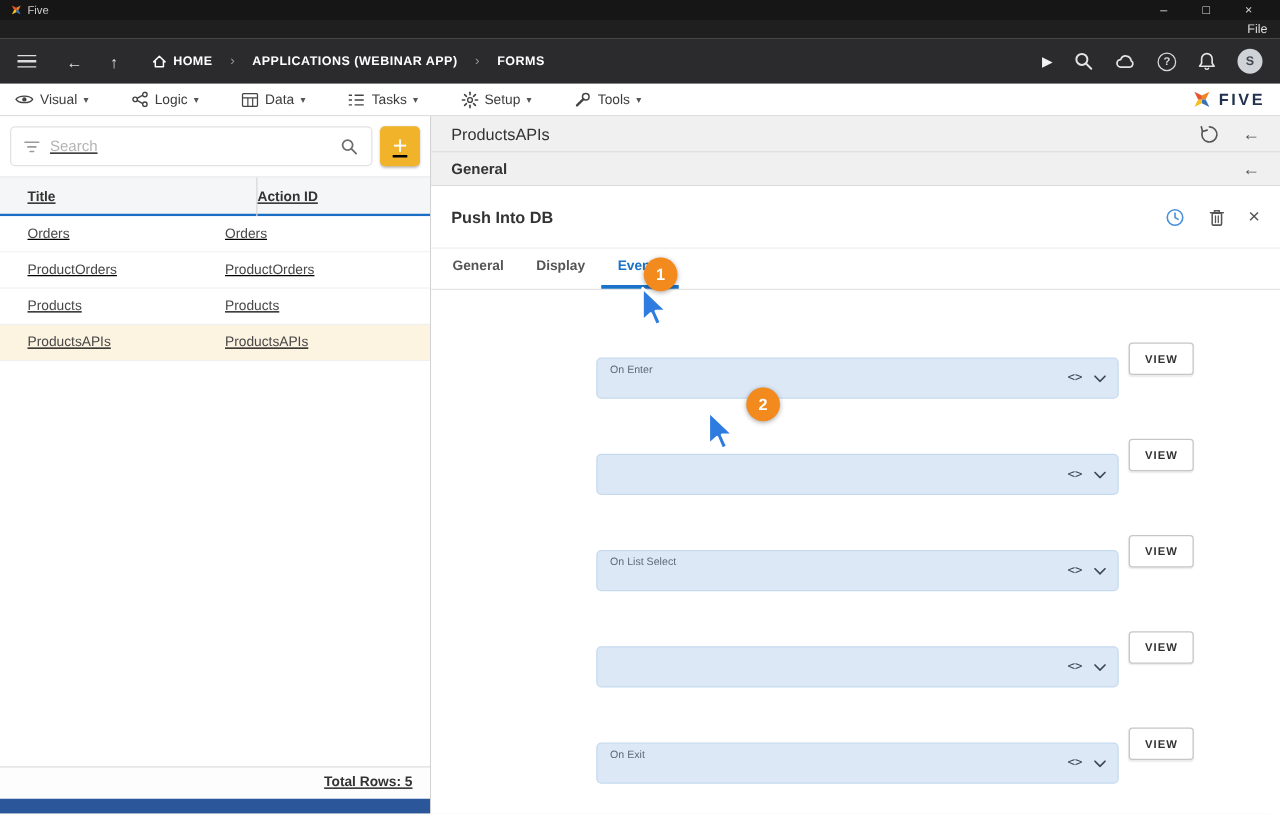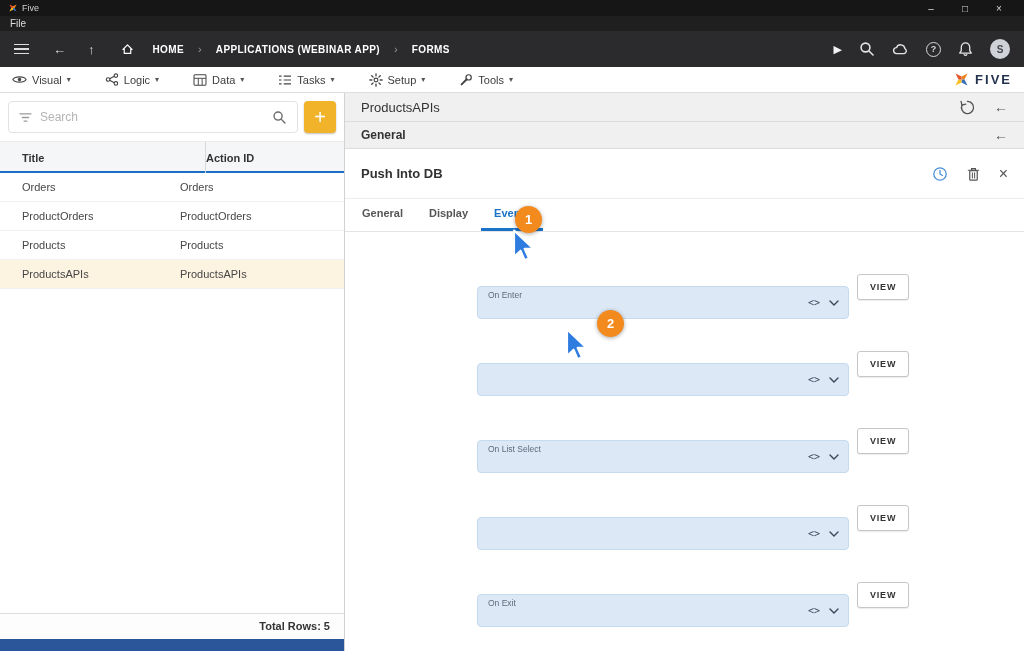--- a/index.html
+++ b/index.html
@@ -7,47 +7,47 @@
   body { font-family:"Liberation Sans", sans-serif; }
   .app { position:relative; width:1024px; height:651px; background:#ebebeb; overflow:hidden; }
 
   
   .titlebar { height:16px; background:#161616; color:#cfcfcf; display:flex; align-items:center; padding:0 8px; font-size:9px; }
   .titlebar .tleft { display:flex; align-items:center; gap:4px; }
   .win-controls { margin-left:auto; display:flex; }
   .win-btn { width:34px; text-align:center; font-size:10px; color:#d8d8d8; cursor:default; }
 
   
-  .menubar { height:15px; background:#1f1f1f; color:#dddddd; font-size:10px; display:flex; align-items:center; padding:0 7px; }
+  .menubar { height:15px; background:#1f1f1f; color:#dddddd; font-size:10px; display:flex; align-items:center; padding:0 7px;justify-content:flex-end; }
   .menubar span { padding:0 3px; }
 
   
   .navbar { height:36px; background:#2b2b2e; display:flex; align-items:center; padding:0 14px; color:#e8e8e8; }
   .nav-icn { font-size:13px; color:#dedede; margin-right:22px; display:inline-flex; align-items:center; }
   .hamburger { width:15px; display:inline-flex; flex-direction:column; gap:3px; margin-right:24px; }
   .hamburger i { display:block; height:1.6px; background:#dedede; }
-  .crumb { display:flex; align-items:center; gap:19px; font-size:10px; font-weight:bold; letter-spacing:.4px; color:#ffffff; }
+  .crumb { display:flex; align-items:center; gap:5px; font-size:10px; font-weight:bold; letter-spacing:.4px; color:#ffffff; }
   .crumb-sep { margin:0 14px; color:#9a9a9a; font-size:11px; }
   .nav-right { margin-left:auto; display:flex; align-items:center; gap:17px; }
   .nav-right .icn { display:inline-flex; align-items:center; justify-content:center; }
   .play-glyph { color:#f2f2f2; font-size:11px; }
   .help-circle { width:15px; height:15px; border:1.2px solid #d8d8d8; border-radius:50%; color:#d8d8d8; font-size:9px; line-height:12px; text-align:center; font-weight:bold; }
   .avatar { width:20px; height:20px; border-radius:50%; background:#cfd3d8; color:#44484e; font-size:10px; font-weight:bold; display:flex; align-items:center; justify-content:center; }
 
   
   .toolbar { height:26px; background:#ffffff; border-bottom:1px solid #dedede; display:flex; align-items:center; padding:0 12px; }
   .tb-item { display:flex; align-items:center; gap:5px; font-size:11px; color:#3c3c3c; margin-right:34px; cursor:default; }
   .tb-item .caret { font-size:8px; color:#555; }
   .tb-logo { margin-left:auto; display:flex; align-items:center; gap:5px; font-size:13px; font-weight:bold; letter-spacing:2px; color:#23324f; }
 
   
   .content { display:flex; height:558px; }
 
   
-  .sidebar { width:345px; background:#ffffff; border-right:1px solid #d2d2d2; display:flex; flex-direction:column; }
+  .sidebar { width:345px; background:#ffffff; border-right:1px solid #d2d2d2; display:flex; flex-direction:column;text-decoration:underline; }
   .search-wrap { display:flex; gap:6px; margin:8px 8px 8px 8px; }
   .search-box { flex:1; height:32px; border:1px solid #e2e2e2; border-radius:4px; display:flex; align-items:center; padding:0 10px; gap:8px; background:#fff; }
   .search-box input { flex:1; border:none; outline:none; font-size:12px; color:#555; font-family:"Liberation Sans",sans-serif; background:transparent; }
   .search-box input::placeholder { color:#b4b4b4; }
   .add-btn { width:32px; height:32px; background:#f0b32a; border:none; border-radius:4px; color:#fff; font-size:20px; line-height:30px; text-align:center; box-shadow:0 1px 2px rgba(0,0,0,.25); cursor:pointer; }
   .thead { display:grid; grid-template-columns:168px 1fr; height:32px; align-items:center; background:#f5f6f7; border-top:1px solid #ececec; border-bottom:2px solid #1a6fc4; font-size:11px; font-weight:bold; color:#333;gap:37px; }
   .thead .c1 { padding-left:22px; }
   .thead .c2 { border-left:1px solid #d8d8d8; line-height:32px; }
   .trow { display:grid; grid-template-columns:168px 1fr; height:29px; align-items:center; border-bottom:1px solid #f0f0f0; font-size:11px; color:#474747; cursor:pointer; background:#fff; }
   .trow .c1 { padding-left:22px; }
@@ -67,21 +67,21 @@
   .row-icons { margin-left:auto; display:flex; align-items:center; gap:18px; color:#555; }
   .row-icons .glyph { font-size:14px; color:#555; cursor:pointer; }
   .card { background:#ffffff; }
   .row-sub { height:50px; display:flex; align-items:center; padding:0 16px; border-bottom:1px solid #ededed; background:#fff; }
   .row-sub .ptitle { font-size:13px; font-weight:bold; color:#333; }
   .tabs { height:33px; display:flex; align-items:flex-end; padding-left:4px; border-bottom:1px solid #e4e4e4; background:#fff; }
   .tab { padding:0 13px; font-size:11px; font-weight:bold; color:#555; line-height:30px; cursor:pointer; border-bottom:3px solid transparent; }
   .tab.active { color:#1a73c8; border-bottom-color:#1a73c8; }
   .fields { padding:22px 0 12px 132px; background:#fff; }
   .field-row { display:flex; align-items:center; margin-bottom:12px; }
-  .field-box { position:relative; width:372px; height:33px; background:#dce8f6; border:1px solid #c5daee; border-radius:4px; padding:3px 64px 2px 10px; cursor:pointer;margin-top:32px; }
+  .field-box { position:relative; width:418px; height:33px; background:#dce8f6; border:1px solid #c5daee; border-radius:4px; padding:3px 64px 2px 10px; cursor:pointer;margin-top:32px; }
   .field-label { font-size:8.5px; color:#5e6b7a; }
   .field-value { font-size:11px; color:#1f2430; margin-top:1px; white-space:nowrap; }
   .field-icons { position:absolute; right:9px; top:0; height:100%; display:flex; align-items:center; gap:9px; }
   .code-glyph { font-size:10px; color:#3c4858; letter-spacing:0; font-family:"DejaVu Sans Mono", monospace; }
   .view-btn { margin-left:8px; height:26px; padding:0 12px; background:#fff; border:1px solid #c6c6c6; border-radius:3px; font-size:9px; font-weight:bold; letter-spacing:.8px; color:#333; cursor:pointer; box-shadow:0 1px 1px rgba(0,0,0,.08); font-family:"Liberation Sans",sans-serif; }
   .main-filler { flex:1; background:#ebebeb; }
 
   
   .badge { position:absolute; width:27px; height:27px; border-radius:50%; background:#f28a1e; color:#fff; font-size:13px; font-weight:bold; display:flex; align-items:center; justify-content:center; box-shadow:0 1px 4px rgba(0,0,0,.35); }
   .badge1 { left:515px; top:206px; }

